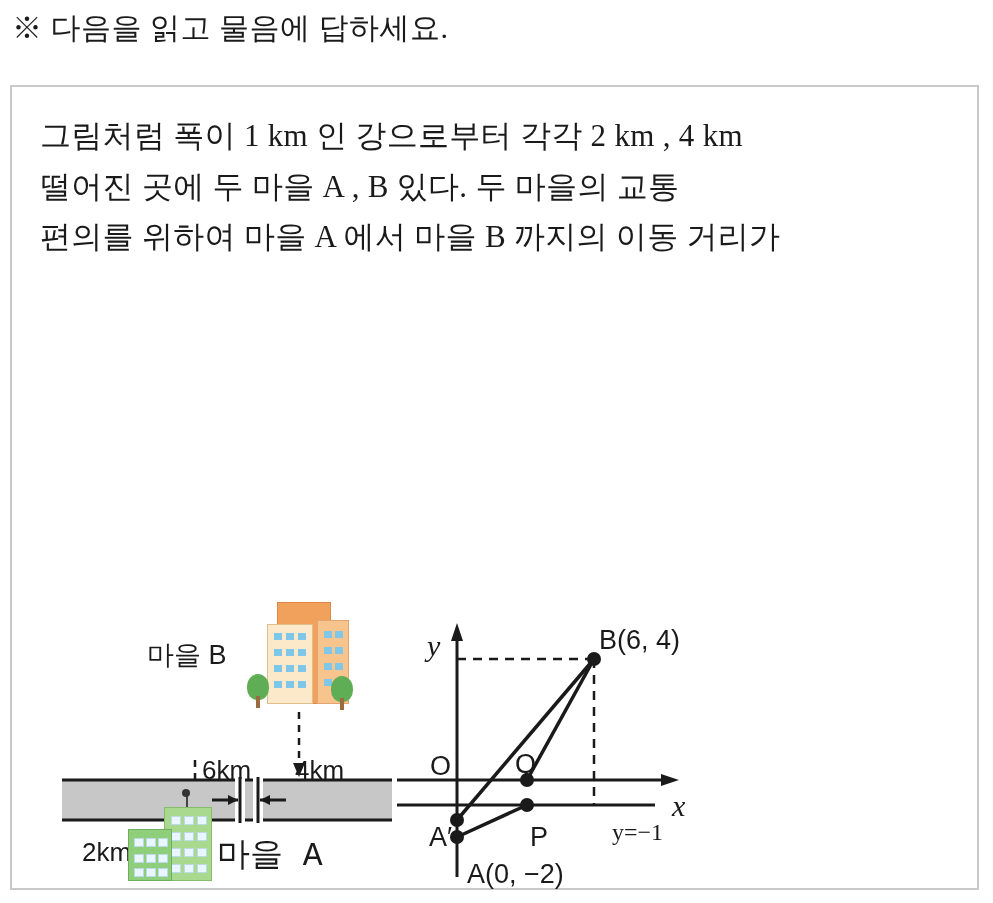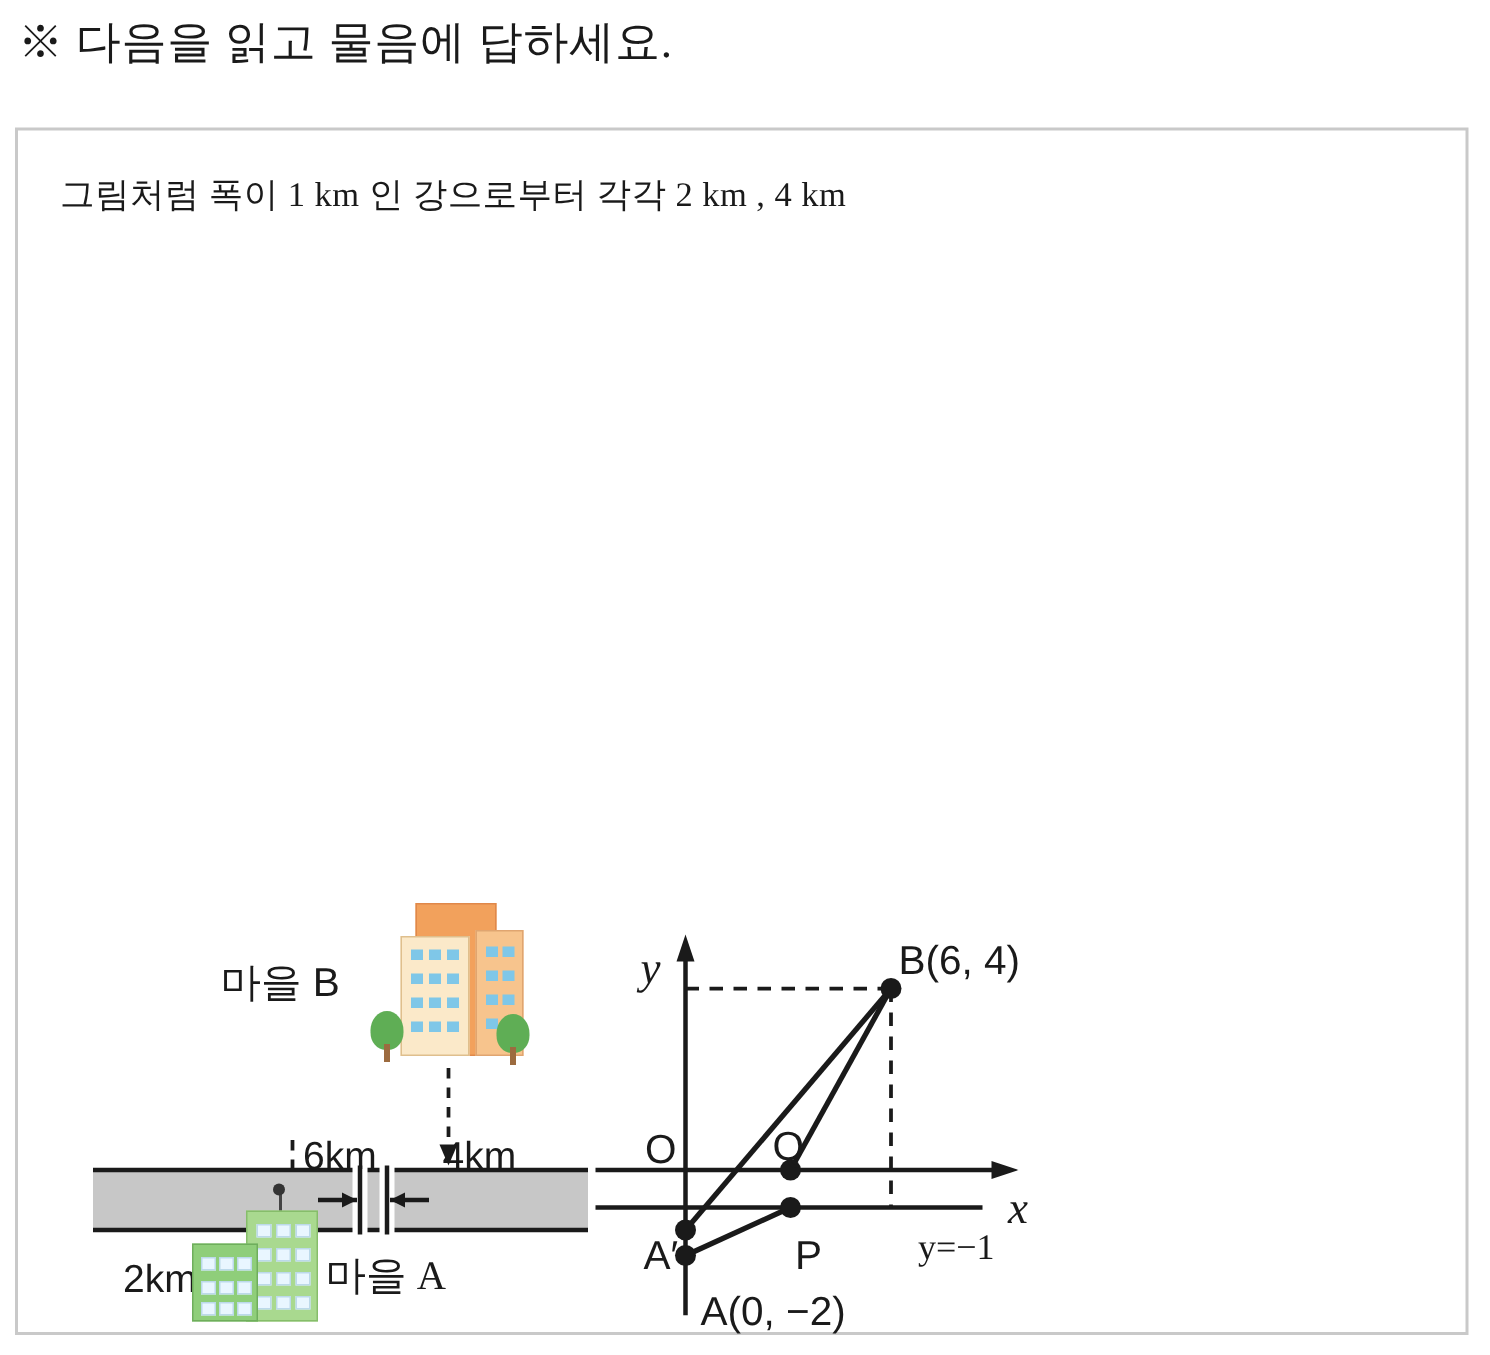--- a/index.html
+++ b/index.html
@@ -36,21 +36,21 @@
     height: 805px;
     border: 2px solid #c9c9c9;
     box-sizing: border-box;
     background: #fff;
   }
   .problem-text {
     position: absolute;
     left: 28px;
     top: 24px;
     width: 920px;
-    font-size: 23px;
+    font-size: 31px;
     line-height: 1.63;
     letter-spacing: 0.3px;
   }
   .problem-text .ln {
     display: block;
     white-space: nowrap;
   }
   .figure-area {
     position: absolute;
     left: 20px;
@@ -73,22 +73,22 @@
     top: 100px;
     font-size: 27px;
     font-family: "Liberation Sans", sans-serif;
     white-space: nowrap;
     text-align: center;
   }
   .label-village-a {
     position: absolute;
     left: 155px;
     top: 295px;
-    font-size: 27px;
-    font-family: Liberation Serif, serif;
+    font-size: 33px;
+    font-family: Liberation Mono, monospace;
     white-space: nowrap;
   }
   .label-6km {
     position: absolute;
     left: 140px;
     top: 218px;
     font-size: 26px;
     font-family: "Liberation Sans", sans-serif;
   }
   .label-4km {
@@ -267,20 +267,22 @@
 <body>
 
 <div class="page">
 
   <div class="instruction">※ 다음을 읽고 물음에 답하세요.</div>
 
   <div class="problem-box">
 
     <div class="problem-text">
       <span class="ln">그림처럼 폭이 1 km 인 강으로부터 각각 2 km , 4 km</span>
+      <span class="ln">떨어진 곳에 두 마을 A , B 있다. 두 마을의 교통</span>
+      <span class="ln">편의를 위하여 마을 A 에서 마을 B 까지의 이동 거리가</span>
     </div>
 
     <div class="figure-area">
 
       <div class="illus">
 
         <svg width="340" height="340" style="position:absolute;left:0;top:0;">
 
           <rect x="0" y="243" width="330" height="40" fill="#c7c7c7" stroke="none"></rect>
           <line x1="0" y1="243" x2="330" y2="243" stroke="#1a1a1a" stroke-width="3"></line>

